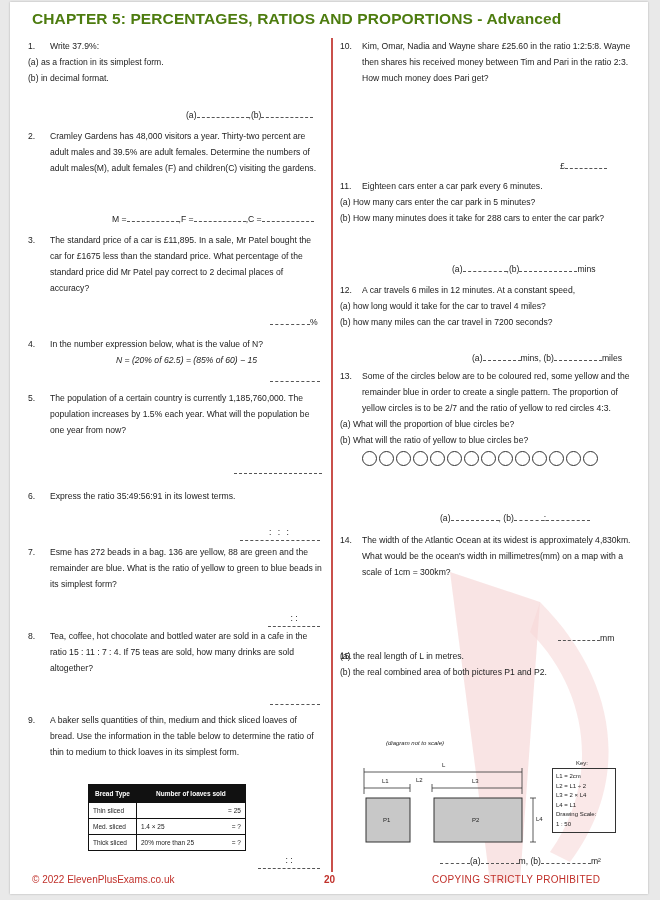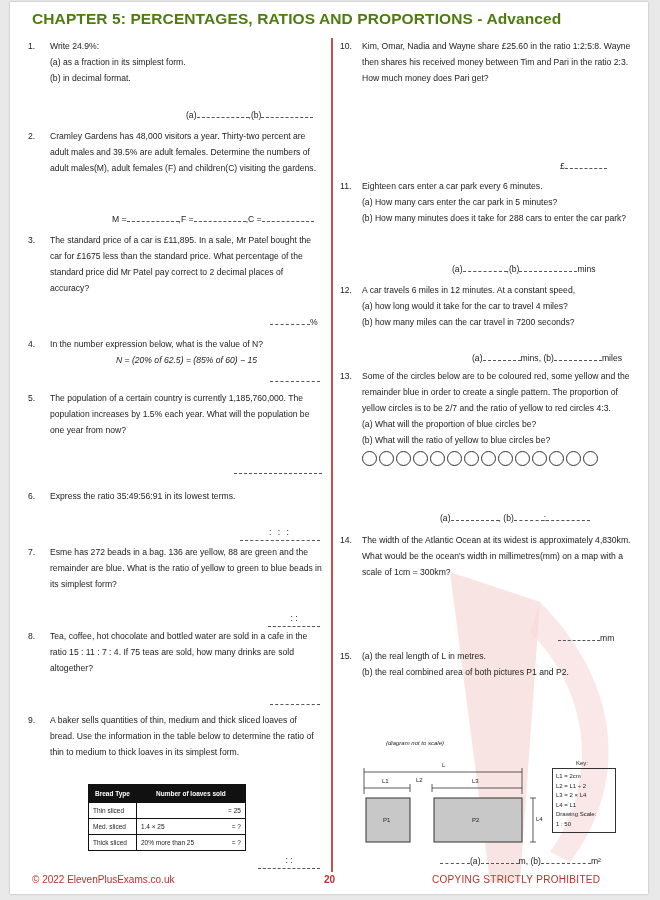--- a/index.html
+++ b/index.html
@@ -22,21 +22,21 @@
   }
   .divider {
     position:absolute; left:321px; top:36px; width:1.5px; height:834px; background:#c0312b; opacity:0.85;
   }
   .col { position:absolute; top:36px; width:295px; font-size:8.6px; line-height:16px; }
   .col.left { left:18px; }
   .col.right { left:330px; width:296px; }
   .q { position:absolute; left:0; width:100%; }
   .qnum { position:absolute; left:0; top:0; width:18px; }
   .qtext { margin-left:22px; }
-  .sub { margin-left:22px; }
+  .sub { }
   .ans {
     position:absolute; white-space:nowrap; font-size:8.6px;
   }
   .blank { display:inline-block; border-bottom:1px dashed #555; height:10px; vertical-align:baseline; }
   .center { text-align:center; margin-left:22px; }
   table.bread {
     position:absolute; border-collapse:collapse; font-size:6.5px; line-height:11px;
   }
   table.bread th { background:#111; color:#fff; font-weight:bold; padding:3px 6px; border:1.5px solid #111; }
   table.bread td { border:1.5px solid #111; padding:2px 4px; }
@@ -60,21 +60,21 @@
     <path d="M150 40 C230 120 240 220 180 300 L160 290 C210 220 200 130 140 70 Z" fill="#f6d9d8" opacity="0.6"></path>
   </svg>
 
   <h1 class="title">CHAPTER 5: PERCENTAGES, RATIOS AND PROPORTIONS - Advanced</h1>
   <div class="divider"></div>
 
   <div class="col left">
 
     <div class="q" style="top:0px;">
       <span class="qnum">1.</span>
-      <div class="qtext">Write 24.9%:</div>
+      <div class="qtext">Write 37.9%:</div>
       <div class="sub">(a) as a fraction in its simplest form.</div>
       <div class="sub">(b) in decimal format.</div>
     </div>
     <div class="ans" style="left:158px; top:69px;">
       <span>(a)</span><span class="blank" style="width:52px;"></span><span>,(b)</span><span class="blank" style="width:52px;"></span>
     </div>
 
     <div class="q" style="top:90px;">
       <span class="qnum">2.</span>
       <div class="qtext">Cramley Gardens has 48,000 visitors a year. Thirty-two percent are adult males and 39.5% are adult females. Determine the numbers of adult males(M), adult females (F) and children(C) visiting the gardens.</div>

